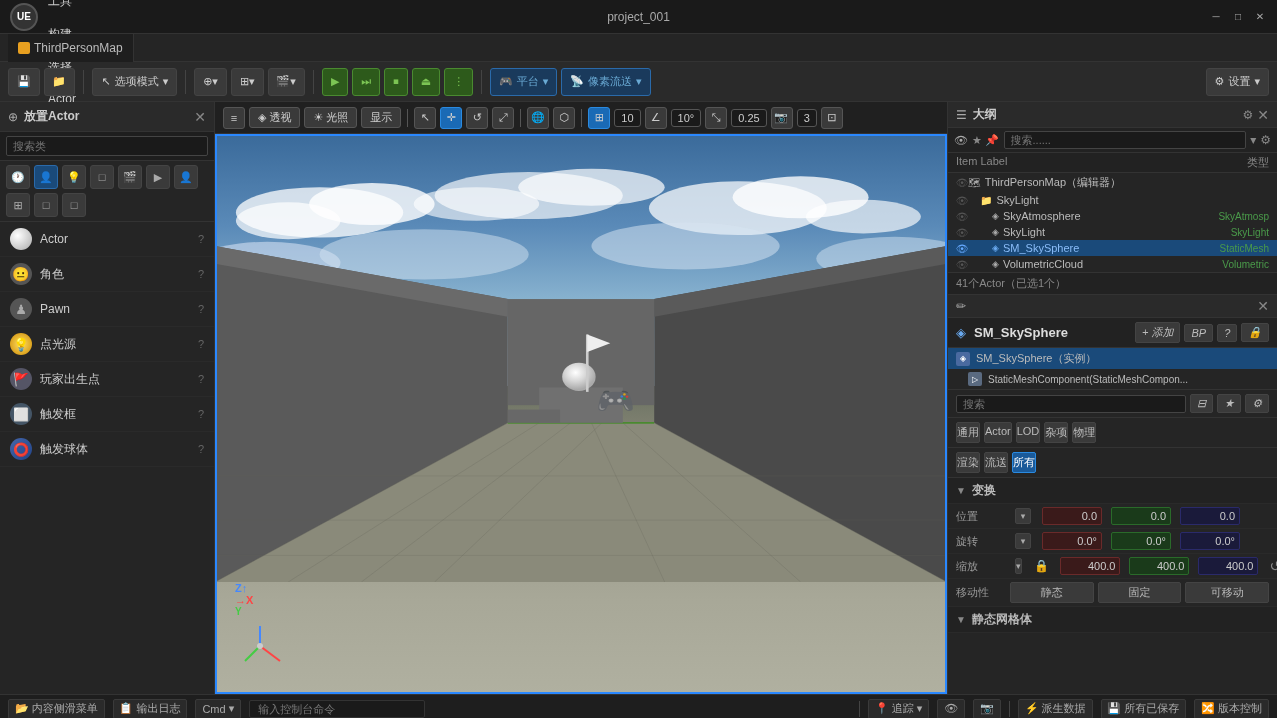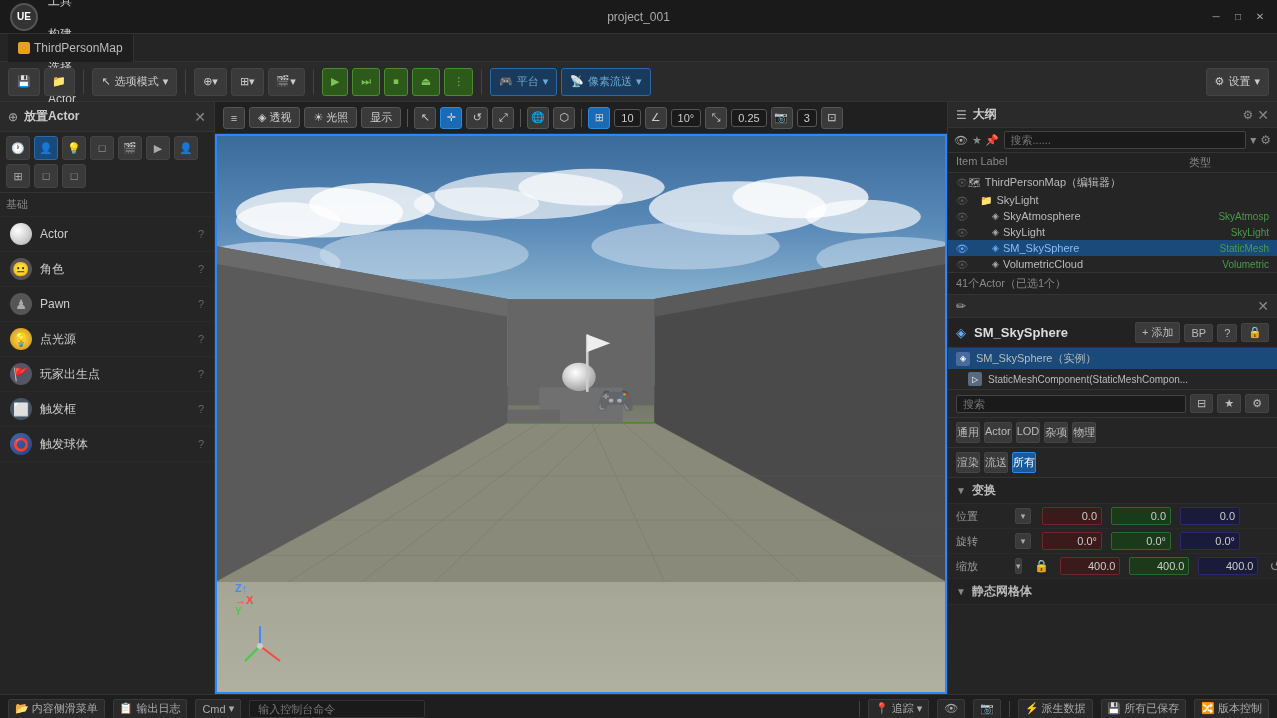--- a/index.html
+++ b/index.html
@@ -77,32 +77,32 @@
     
     #outliner { flex: 0 0 auto; max-height: 200px; border-bottom: 1px solid #333; }
     .panel-header-bar { display: flex; align-items: center; justify-between; padding: 4px 8px; background: #2a2a2a; border-bottom: 1px solid #333; gap: 4px; }
     .panel-header-bar .ph-left { display: flex; align-items: center; gap: 6px; flex: 1; }
     .panel-header-bar .ph-right { display: flex; align-items: center; gap: 4px; }
     .panel-title-text { font-size: 12px; color: #ccc; font-weight: bold; }
     .close-btn { color: #888; cursor: pointer; font-size: 14px; }
     .search-input-small { flex: 1; background: #1a1a1a; border: 1px solid #444; padding: 2px 6px; color: #ccc; font-size: 11px; border-radius: 2px; }
     .outline-headers { display: flex; padding: 2px 8px; background: #222; border-bottom: 1px solid #333; font-size: 11px; color: #888; }
     .outline-col1 { flex: 1; }
-    .outline-col2 { width: 80px; text-align: left; }
+    .outline-col2 { width: 80px; text-align: right; }
     .outline-item { display: flex; align-items: center; padding: 2px 8px; font-size: 11px; color: #bbb; cursor: pointer; }
     .outline-item.selected { background: #1a4a7a; }
     .outline-item .type-label { margin-left: auto; color: #4a9a4a; font-size: 10px; width: 80px; text-align: right; overflow: hidden; text-overflow: ellipsis; white-space: nowrap; }
     .outline-count { padding: 3px 8px; font-size: 11px; color: #888; background: #222; border-top: 1px solid #333; }
 
     
     #details { flex: 1; overflow-y: auto; display: flex; flex-direction: column; }
     .details-header { display: flex; align-items: center; padding: 4px 8px; background: #2a2a2a; border-bottom: 1px solid #333; gap: 6px; }
     .details-title { font-size: 13px; font-weight: bold; color: #ddd; flex: 1; }
     .details-toolbar { display: flex; align-items: center; gap: 4px; padding: 4px 8px; background: #222; border-bottom: 1px solid #333; }
-    .dt-btn { padding: 2px 6px; background: #3a3a3a; border: 1px solid #444; border-radius: 2px; color: #bbb; font-size: 11px; cursor: pointer; }
+    .dt-btn { padding: 2px 6px; background: #3a3a3a; border: 1px solid #444; border-radius: 2px; color: #bbb; font-size: 11px; cursor: pointer; font-style: italic; }
     .components-list { border-bottom: 1px solid #333; }
     .comp-item { display: flex; align-items: center; padding: 3px 8px; font-size: 11px; color: #bbb; cursor: pointer; }
     .comp-item.selected { background: #1a4a7a; }
     .comp-icon { width: 14px; height: 14px; margin-right: 6px; background: #4a6aa0; border-radius: 2px; display: flex; align-items: center; justify-content: center; font-size: 8px; color: #fff; flex-shrink: 0; }
     .search-row { display: flex; align-items: center; padding: 4px 8px; gap: 4px; border-bottom: 1px solid #333; }
     .search-row input { flex: 1; background: #1a1a1a; border: 1px solid #444; padding: 2px 6px; color: #ccc; font-size: 11px; border-radius: 2px; }
     .filter-tabs { display: flex; padding: 4px 8px; gap: 4px; border-bottom: 1px solid #333; flex-wrap: wrap; }
     .filter-tab { padding: 2px 0; background: #3a3a3a; border: 1px solid #444; border-radius: 2px; color: #bbb; font-size: 11px; cursor: pointer; }
     .filter-tab.active { background: #1a5a9a; border-color: #2a8ae0; color: #fff; }
     .section-header { display: flex; align-items: center; padding: 4px 8px; background: #222; border-bottom: 1px solid #2a2a2a; cursor: pointer; }
@@ -212,33 +212,35 @@
 <div id="main">
 
   <div id="left-panel">
     <div class="place-actor-header panel-header">
       <div style="display:flex;align-items:center;gap:6px">
         <span style="color:#aaa">⊕</span>
         <span class="panel-title">放置Actor</span>
       </div>
       <span class="close-btn">✕</span>
     </div>
+    <div class="search-bar">
+      <input type="text" placeholder="搜索类" style="">
+    </div>
     <div class="panel-tabs">
       <div class="panel-tab-icon">🕐</div>
       <div class="panel-tab-icon" style="background:#1a4a7a;border-color:#2a6aaa;">👤</div>
       <div class="panel-tab-icon">💡</div>
       <div class="panel-tab-icon">□</div>
       <div class="panel-tab-icon">🎬</div>
       <div class="panel-tab-icon">▶</div>
       <div class="panel-tab-icon">👤</div>
       <div class="panel-tab-icon">⊞</div>
       <div class="panel-tab-icon">□</div>
       <div class="panel-tab-icon">□</div>
     </div>
-    <div class="panel-section">基础</div>
     <div class="actor-item">
       <div class="actor-left">
         <div class="actor-icon white-sphere"></div>
         <span class="actor-name">Actor</span>
       </div>
       <span class="help-icon">?</span>
     </div>
     <div class="actor-item">
       <div class="actor-left">
         <div class="actor-icon face-icon" style="font-size:14px;">😐</div>
@@ -545,20 +547,26 @@
       <div class="transform-row">
         <span class="transform-label">缩放</span>
         <div class="transform-expand">▾</div>
         <span class="lock-icon">🔒</span>
         <input type="text" class="val-x" value="400.0" style="">
         <input type="text" class="val-y" value="400.0" style="">
         <input type="text" class="val-z" value="400.0" style="">
         <span class="reset-btn">↺</span>
       </div>
 
+      <div class="mobility-row">
+        <span class="mobility-label">移动性</span>
+        <div class="mob-btn">静态</div>
+        <div class="mob-btn">固定</div>
+        <div class="mob-btn">可移动</div>
+      </div>
 
       <div class="section-header">
         <span class="section-arrow">▼</span>
         <span class="section-title">静态网格体</span>
       </div>
     </div>
   </div>
 </div>
 
 <div id="statusbar">

